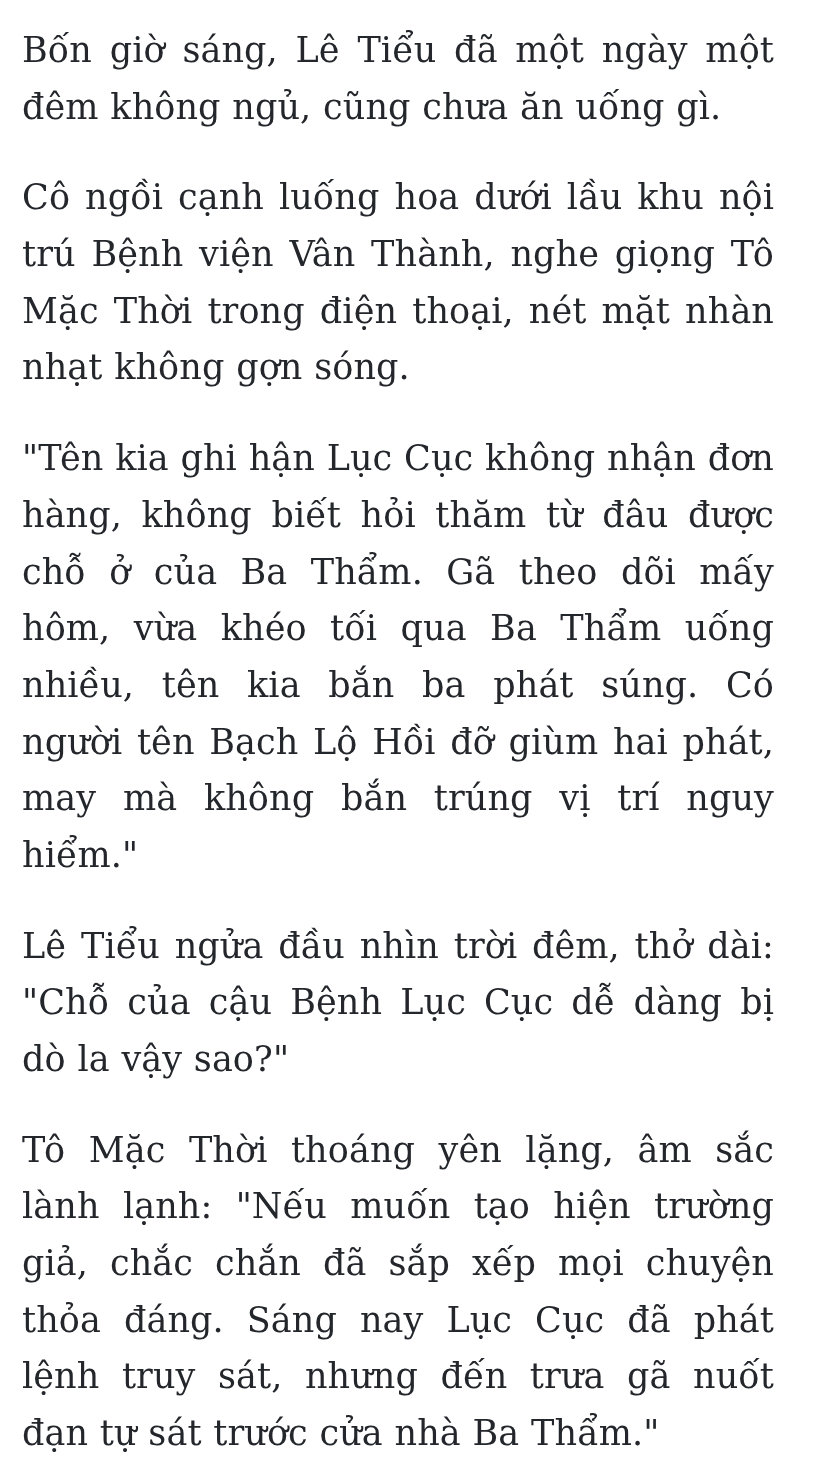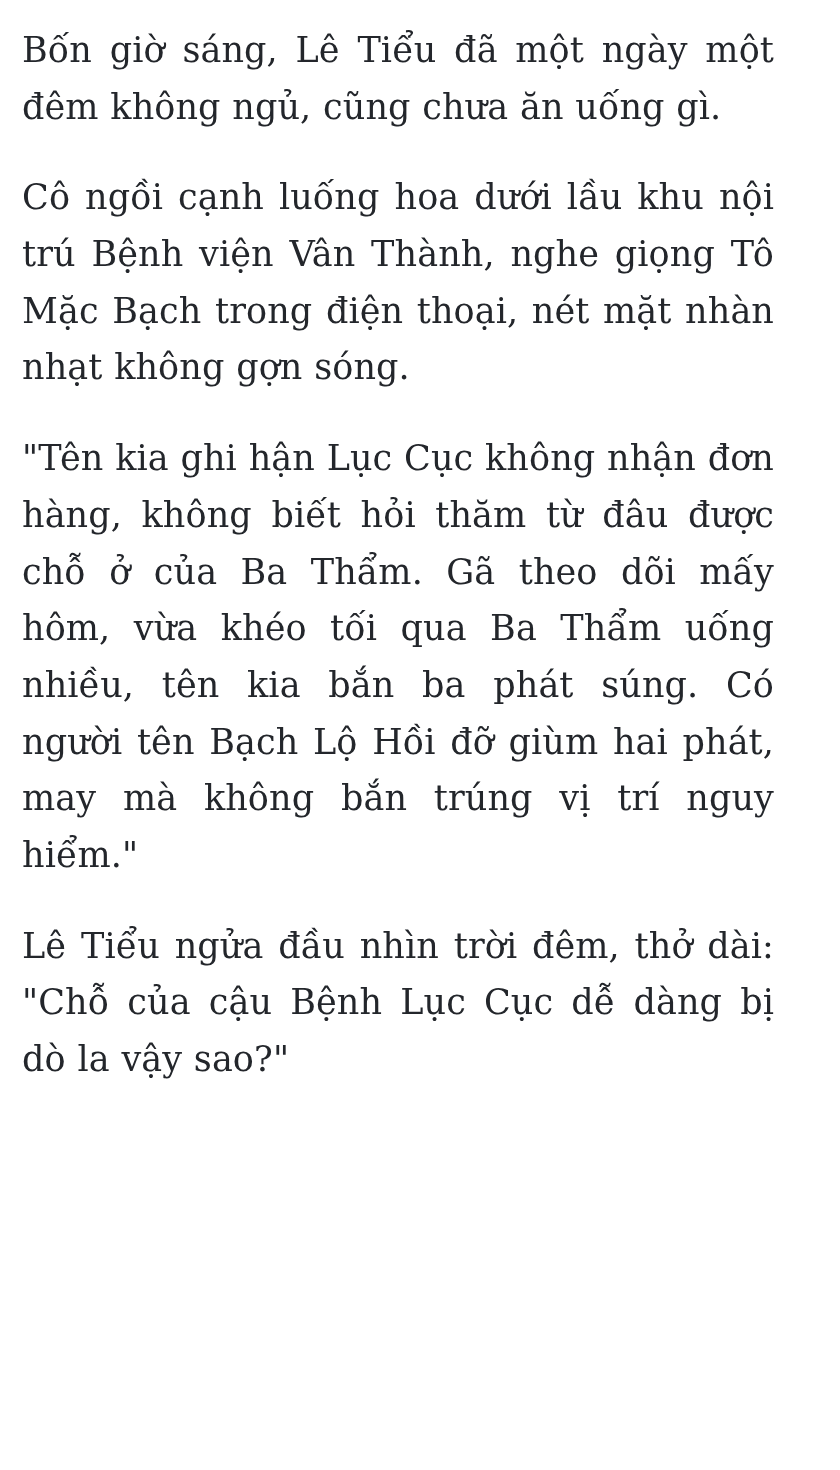--- a/index.html
+++ b/index.html
@@ -30,16 +30,17 @@
   }
   .para:last-child {
     margin-bottom: 0;
   }
 </style>
 </head>
 <body>
 
 <div id="reader">
   <p class="para">Bốn giờ sáng, Lê Tiểu đã một ngày một đêm không ngủ, cũng chưa ăn uống gì.</p>
-  <p class="para">Cô ngồi cạnh luống hoa dưới lầu khu nội trú Bệnh viện Vân Thành, nghe giọng Tô Mặc Bạch trong điện thoại, nét mặt nhàn nhạt không gợn sóng.</p>
+  <p class="para">Cô ngồi cạnh luống hoa dưới lầu khu nội trú Bệnh viện Vân Thành, nghe giọng Tô Mặc Thời trong điện thoại, nét mặt nhàn nhạt không gợn sóng.</p>
   <p class="para">"Tên kia ghi hận Lục Cục không nhận đơn hàng, không biết hỏi thăm từ đâu được chỗ ở của Ba Thẩm. Gã theo dõi mấy hôm, vừa khéo tối qua Ba Thẩm uống nhiều, tên kia bắn ba phát súng. Có người tên Bạch Lộ Hồi đỡ giùm hai phát, may mà không bắn trúng vị trí nguy hiểm."</p>
   <p class="para">Lê Tiểu ngửa đầu nhìn trời đêm, thở dài: "Chỗ của cậu Bệnh Lục Cục dễ dàng bị dò la vậy sao?"</p>
+  <p class="para">Tô Mặc Thời thoáng yên lặng, âm sắc lành lạnh: "Nếu muốn tạo hiện trường giả, chắc chắn đã sắp xếp mọi chuyện thỏa đáng. Sáng nay Lục Cục đã phát lệnh truy sát, nhưng đến trưa gã nuốt đạn tự sát trước cửa nhà Ba Thẩm."</p>
 </div>
 
 </body></html>

